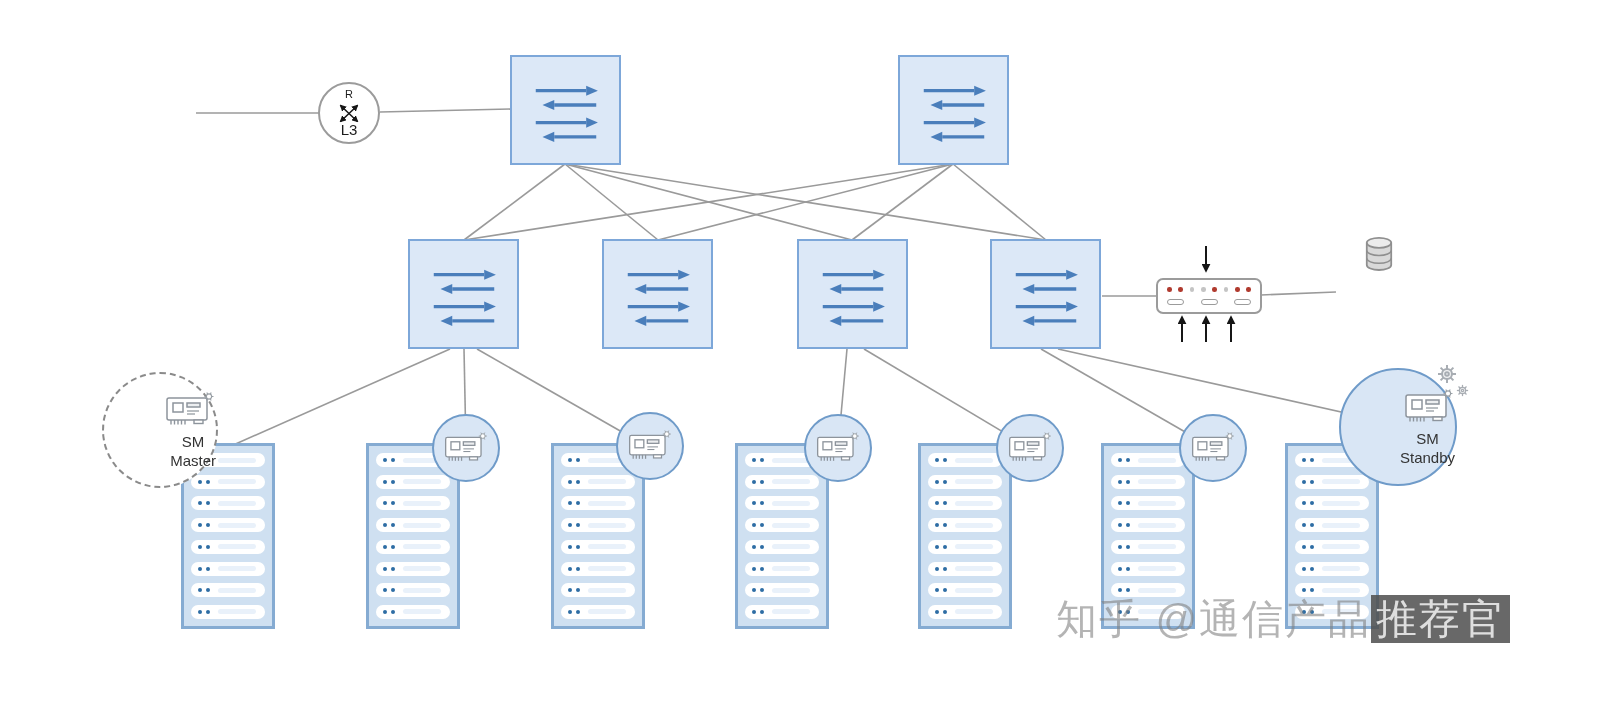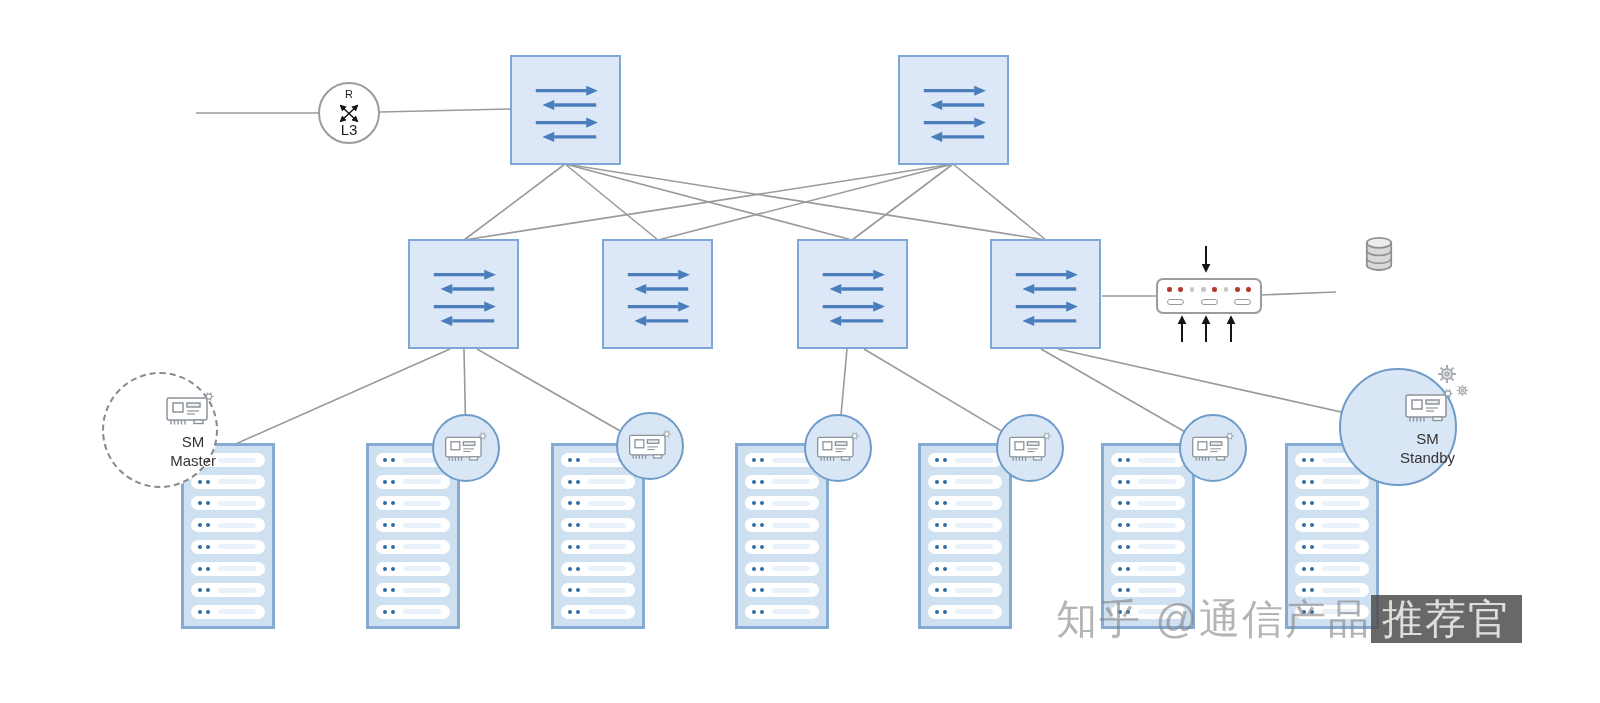--- a/index.html
+++ b/index.html
@@ -74,21 +74,21 @@
   .led-row { display:flex; justify-content:space-between; align-items:center; }
   .led { width:4.5px; height:4.5px; border-radius:50%; }
   .led.r { background:var(--led-red,#b03a2e); }
   .led.g { background:#c4c4c4; }
   .port-row { display:flex; justify-content:space-between; align-items:center; }
   .port { width:17px; height:6px; border:1.3px solid #9b9b9b; border-radius:3px; background:#fff; }
 
   
   .watermark { position:absolute; left:1056px; top:592px; font-size:41px;
                color:rgba(125,125,125,0.58); letter-spacing:2px; white-space:nowrap; }
-  .wm-badge { background:rgba(78,78,78,0.85); color:rgba(232,232,232,0.92); padding:1px 11px;margin-top:24px; }
+  .wm-badge { background:rgba(78,78,78,0.85); color:rgba(232,232,232,0.92); padding:1px 5px;margin-top:24px; }
 </style>
 </head>
 <body>
 
 <svg width="0" height="0" style="position:absolute" aria-hidden="true">
   <defs>
     <marker id="arrowhead" viewBox="0 0 10 10" refX="8" refY="5" markerWidth="4.5" markerHeight="4.5" orient="auto-start-reverse">
       <path d="M0,0 L10,5 L0,10 Z" fill="#161616"></path>
     </marker>
     <linearGradient id="cloudGrad" x1="0" y1="0" x2="0" y2="1">

